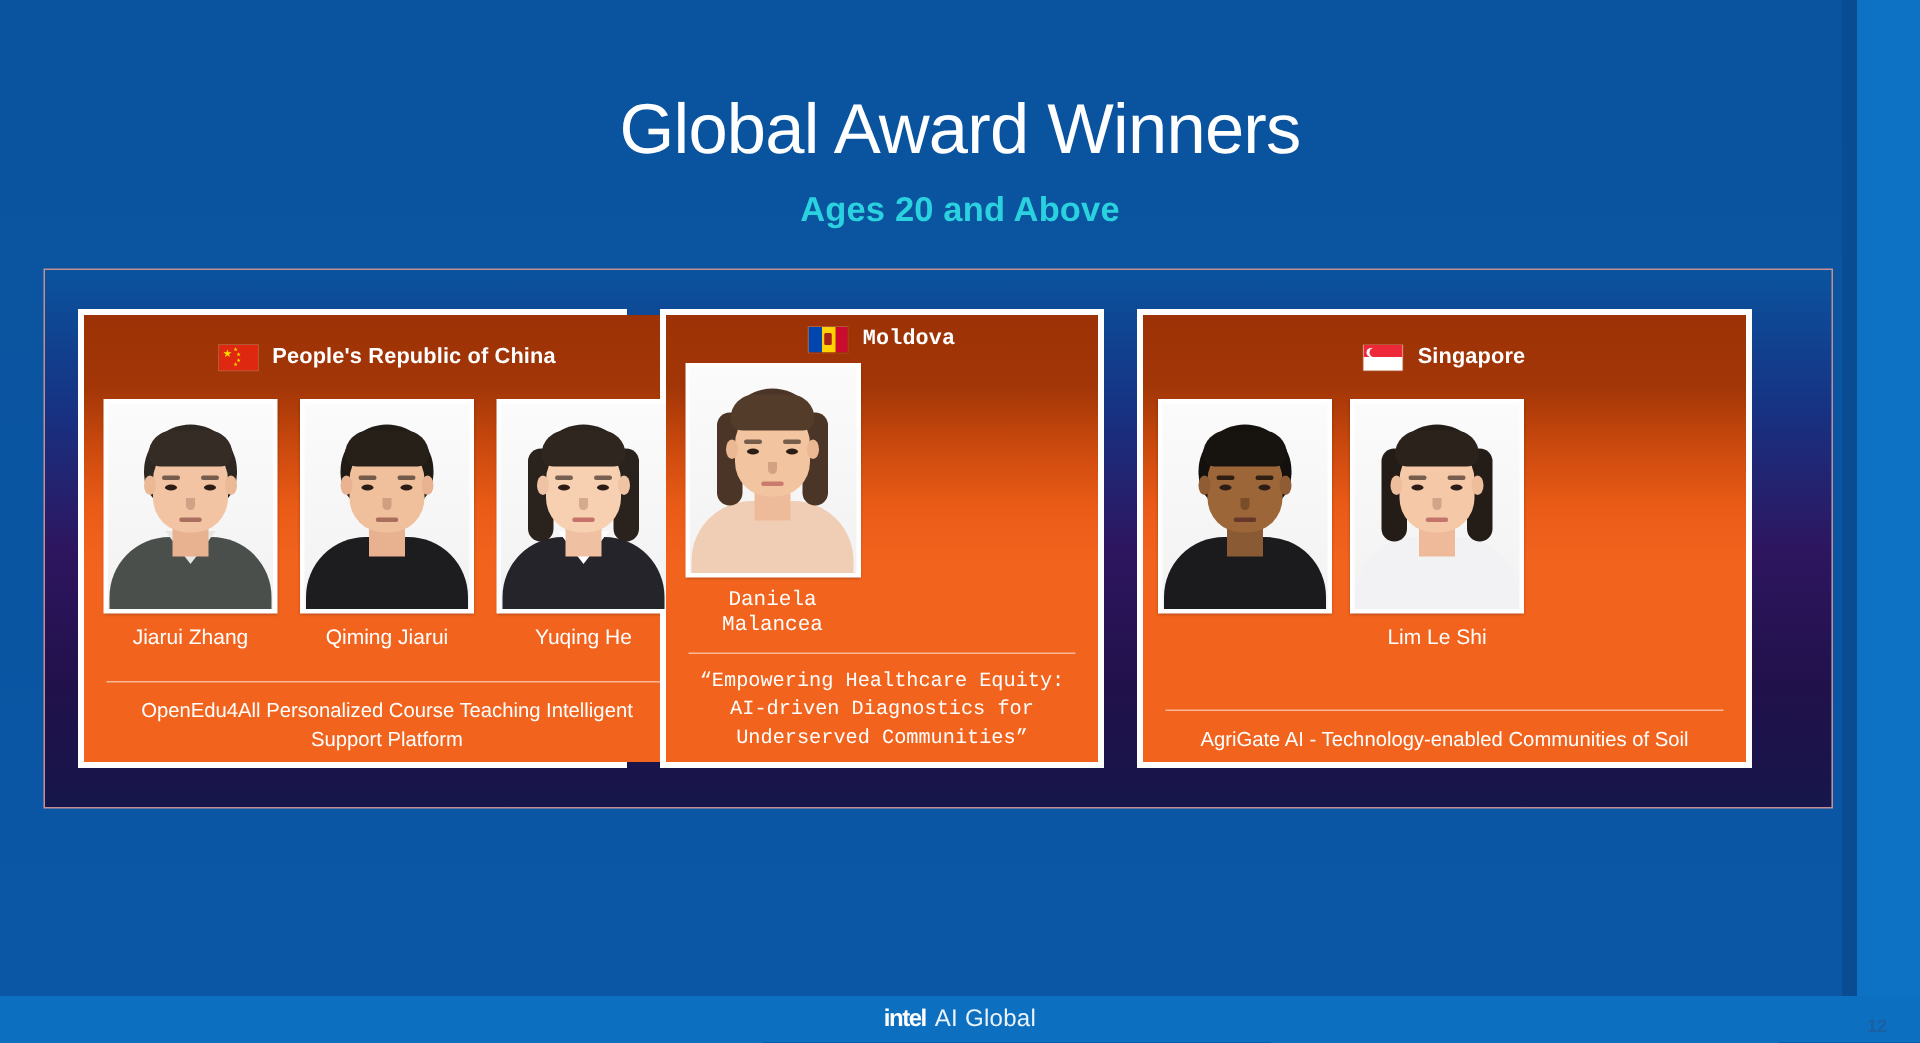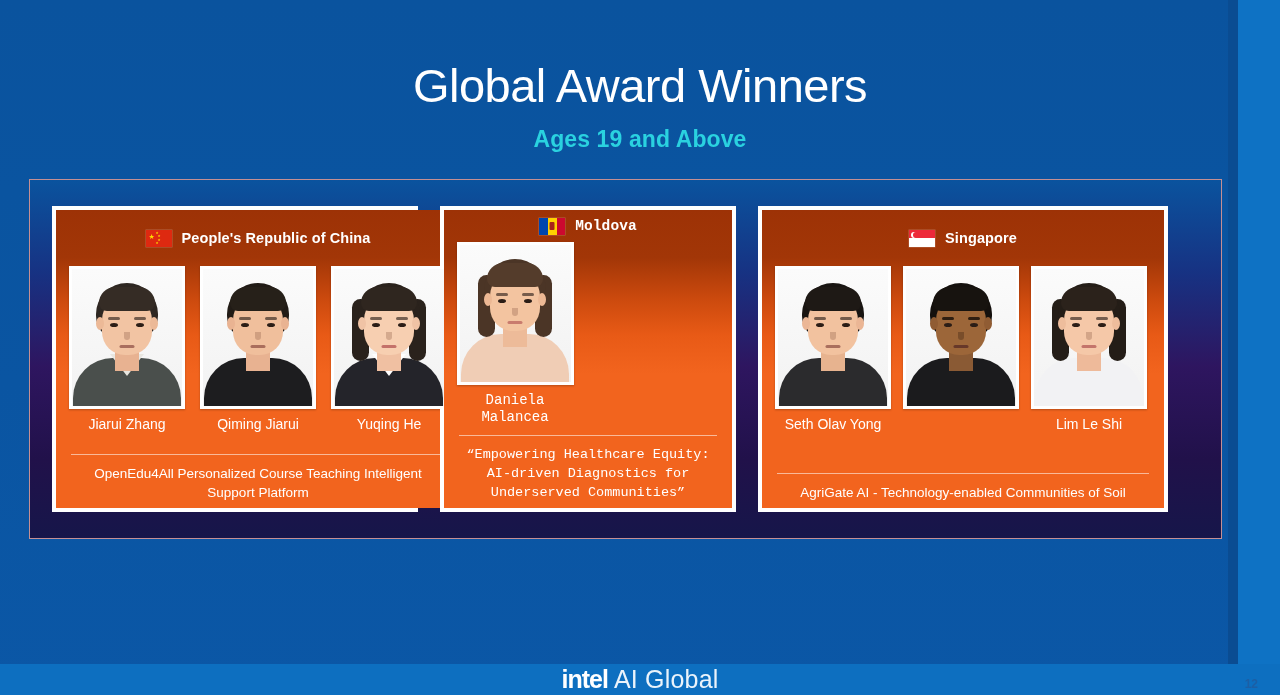--- a/index.html
+++ b/index.html
@@ -28,21 +28,21 @@
   }
 
   
   .footer-bar {
     position: absolute; left: 0; bottom: 0; width: 1280px; height: 31px;
     background: #0d6fc0;
     display: flex; align-items: center; justify-content: center;
   }
   .footer-logo {
     display: flex; align-items: baseline; gap: 6px;
-    font-size: 25px; letter-spacing: -0.4px;
+    font-size: 16px; letter-spacing: -0.4px;
   }
   .footer-intel { color: #ffffff; font-weight: 700; letter-spacing: -1px; }
   .footer-ai { color: #eaf3fb; font-weight: 300; letter-spacing: 0.2px; }
   .page-num {
     position: absolute; right: 22px; bottom: 4px;
     color: #1c5fa5; font-size: 12px; font-weight: 700;
   }
 
   
   .title {
@@ -289,21 +289,21 @@
   .spacer { flex: 1; }
 </style>
 </head>
 <body>
 
 <div class="bg-base"></div>
 <div class="bg-right-dark"></div>
 <div class="bg-right-strip"></div>
 
 <div class="title">Global Award Winners</div>
-<div class="subtitle">Ages 19 and Above</div>
+<div class="subtitle">Ages 20 and Above</div>
 
 <div class="outer-frame">
 
   <div class="panel panel-cn">
     <div class="panel-inner">
       <div class="panel-head">
         <span class="flag flag-cn">
           <span class="star-big">★</span>
           <span class="star-sm" style="left:10px;top:2px;">★</span>
           <span class="star-sm" style="left:12px;top:5px;">★</span>
@@ -448,42 +448,20 @@
       <div class="panel-head">
         <span class="flag flag-sg">
           <span class="top"></span>
             <span class="cres"></span>
         </span>
         <span class="country-name">Singapore</span>
       </div>
 
       <div class="panel-body">
         <div class="people">
-          <div class="person">
-            <div class="photo-frame">
-              <div class="photo">
-                  <div class="portrait">
-                <div class="p-body" style="background:#2b2b2d;"></div>
-                <div class="p-neck" style="background:#e7b38f;"></div>
-                <div class="p-hair" style="background:#191512;"></div>
-                <div class="p-face" style="background:#f2c29f;"></div>
-                <div class="p-ear-l" style="background:#ebb695;"></div>
-                <div class="p-ear-r" style="background:#ebb695;"></div>
-                <div class="p-fringe" style="background:#1e1915;"></div>
-                <div class="p-brow-l"></div>
-                    <div class="p-brow-r"></div>
-                <div class="p-eye-l"></div>
-                    <div class="p-eye-r"></div>
-                <div class="p-nose"></div>
-                    <div class="p-mouth"></div>
-              </div>
-                </div>
-            </div>
-            <div class="person-name">Seth Olav Yong</div>
-          </div>
 
           <div class="person">
             <div class="photo-frame">
               <div class="photo">
                   <div class="portrait">
                 <div class="p-body" style="background:#1b1b1d;"></div>
                 <div class="p-neck" style="background:#8a5a34;"></div>
                 <div class="p-hair" style="background:#14100d;"></div>
                 <div class="p-face" style="background:#9c6639;"></div>
                 <div class="p-ear-l" style="background:#905c33;"></div>

